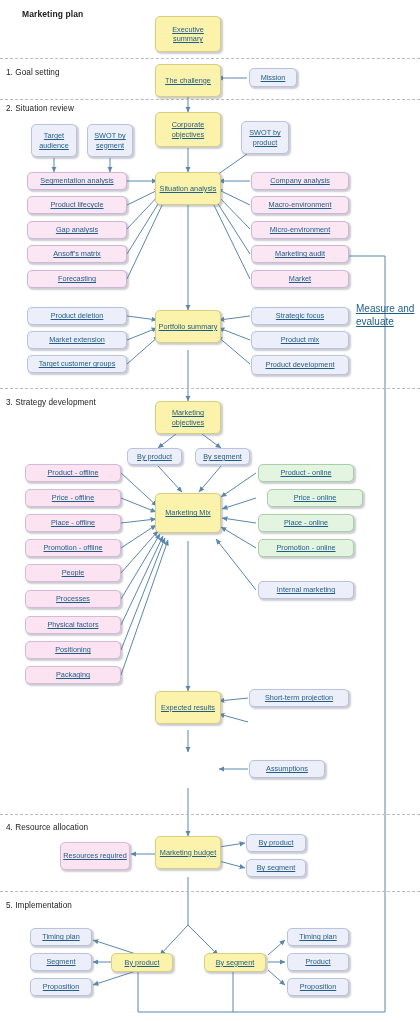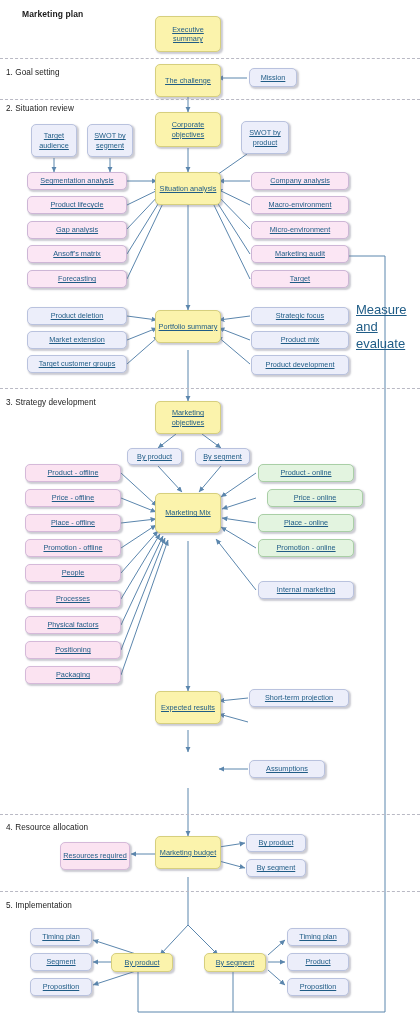--- a/index.html
+++ b/index.html
@@ -34,21 +34,21 @@
   
   .n-yellow{background:#fbf3ac;border:1px solid #d6cf7e;}
   .n-blue{background:#eceefa;border:1px solid #b9c2de;}
   .n-pink{background:#fbe6f4;border:1px solid #cdb6d6;}
   .n-green{background:#e3f4e0;border:1px solid #a9cfa6;}
   .n-pink2{background:#fbe3f1;border:1px solid #d5b9d9;}
 
   svg.wires{position:absolute;left:0;top:0;width:420px;height:1022px;pointer-events:none;}
 
   .measure-label{
-    position:absolute;font-size:13px;line-height:1.3;color:#1f5c86;
+    position:absolute;font-size:10px;line-height:1.3;color:#1f5c86;
     text-decoration:underline;text-underline-offset:1px;white-space:nowrap;
   }
 </style>
 </head>
 <body>
 
 <div id="stage">
 
   <svg class="wires" viewBox="0 0 420 1022">
     <defs>
@@ -220,21 +220,21 @@
   <div class="node n-pink" style="left:251px;top:196px;width:98px;height:18px;">
     <span>Macro-environment</span>
   </div>
   <div class="node n-pink" style="left:251px;top:221px;width:98px;height:18px;">
     <span>Micro-environment</span>
   </div>
   <div class="node n-pink" style="left:251px;top:245px;width:98px;height:18px;">
     <span>Marketing audit</span>
   </div>
   <div class="node n-pink" style="left:251px;top:270px;width:98px;height:18px;">
-    <span>Target</span>
+    <span>Market</span>
   </div>
 
   <div class="node n-yellow" style="left:155px;top:310px;width:66px;height:33px;">
     <span>Portfolio summary</span>
   </div>
 
   <div class="node n-blue" style="left:27px;top:307px;width:100px;height:18px;">
     <span>Product  deletion</span>
   </div>
   <div class="node n-blue" style="left:27px;top:331px;width:100px;height:18px;">

